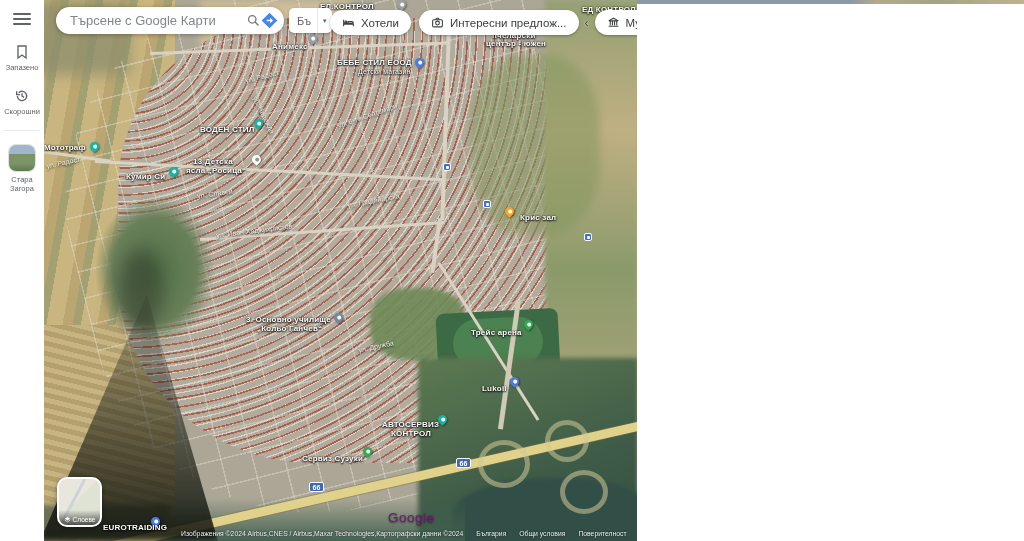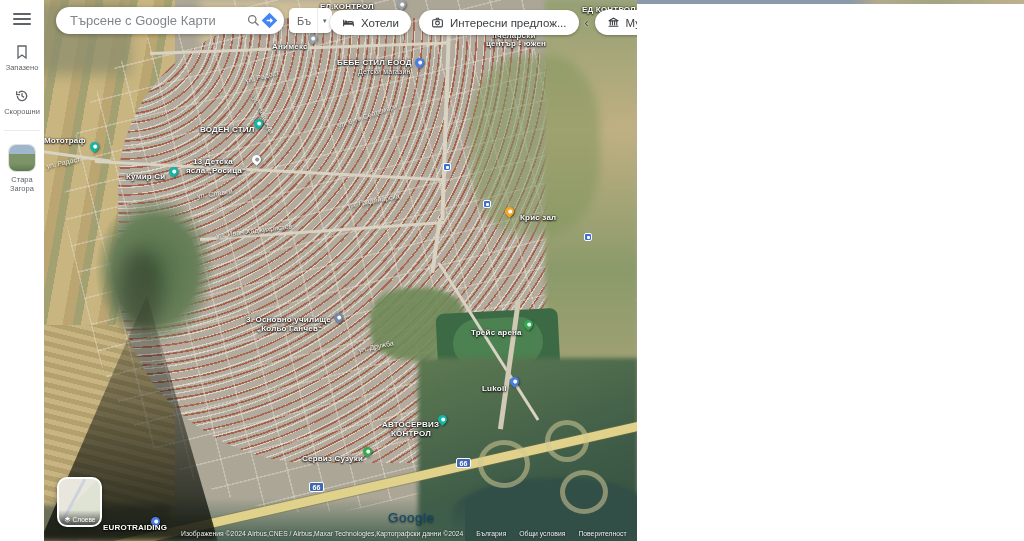--- a/index.html
+++ b/index.html
@@ -74,21 +74,21 @@
   .pin.slate { background:var(--slate-pin); }
   .pin.white { background:var(--white-pin); } .pin.white::after { background:#8a8f95; }
 
   .transit { position:absolute; width:8px; height:8px; background:#3d6fd6; border:1px solid #fff;
     border-radius:2px; z-index:5; }
   .transit::after { content:''; position:absolute; inset:1.5px; background:#fff; border-radius:1px; }
   .rbadge { position:absolute; min-width:15px; height:10px; background:var(--road-badge); color:#fff;
     font-size:7px; line-height:9px; font-weight:700; text-align:center; border-radius:2px;
     border:1px solid #fff; z-index:5; padding:0 1px; }
 
-  .google-logo { position:absolute; left:388px; top:510px; color:#0c4a6e; font-size:13.5px; font-weight:500;
+  .google-logo { position:absolute; left:388px; top:510px; color:#701a75; font-size:13.5px; font-weight:500;
     letter-spacing:.5px; text-shadow:0 1px 2px rgba(0,0,0,.65); z-index:7; }
   .attr-bar { position:absolute; left:181px; top:530px; display:flex; align-items:center; z-index:7;
     font-size:6.8px; color:#f2f2f2; text-shadow:0 0 2px rgba(0,0,0,.9); white-space:nowrap; }
   .attr-bar .lnk { margin-left:13px; cursor:pointer; }
 
   
   .searchbox { position:absolute; left:56px; top:7px; width:228px; height:27px; background:#fff;
     border-radius:14px; box-shadow:0 1px 4px rgba(0,0,0,.3); display:flex; align-items:center;
     padding:0 8px 0 14px; z-index:60; }
   .searchbox input { flex:1; border:0; outline:0; font-size:13px; color:#202124; background:transparent;
@@ -175,21 +175,21 @@
 
   <span class="mlabel" style="left:320px;top:2px">ЕЛ.КОНТРОЛ</span>
   <span class="mlabel" style="left:582px;top:5px">ЕД КОНТРОЛ</span>
   <span class="mlabel" style="left:272px;top:42px">Анимекс</span>
   <span class="mlabel" style="left:337px;top:58px">БЕБЕ СТИЛ ЕООД</span>
   <span class="mlabel" style="left:358px;top:68px;font-size:7px;font-weight:400">Детски магазин</span>
   <span class="mlabel" style="left:492px;top:31px">пчеларски</span>
   <span class="mlabel" style="left:486px;top:39px">център - южен</span>
   <span class="mstreet" style="left:245px;top:73px;transform:rotate(-14deg)">ул. Радост</span>
   <span class="mlabel" style="left:200px;top:125px">ВОДЕН СТИЛ</span>
-  <span class="mlabel" style="left:44px;top:136px">Мототраф</span>
+  <span class="mlabel" style="left:44px;top:143px">Мототраф</span>
   <span class="mstreet" style="left:46px;top:159px;transform:rotate(-12deg)">ул. Радост</span>
   <span class="mlabel" style="left:193px;top:157px">13 Детска</span>
   <span class="mlabel" style="left:186px;top:166px">ясла „Росица“</span>
   <span class="mlabel" style="left:126px;top:172px">Кумир Си</span>
   <span class="mstreet" style="left:336px;top:112px;transform:rotate(-19deg)">ул. 6-ти Септември</span>
   <span class="mstreet" style="left:216px;top:227px;transform:rotate(-7deg)">ул. Иван Хаджихристов</span>
   <span class="mstreet" style="left:347px;top:197px;transform:rotate(-11deg)">ул. Градинарска</span>
   <span class="mlabel" style="left:520px;top:213px">Крис зал</span>
   <span class="mlabel" style="left:246px;top:315px">3. Основно училище</span>
   <span class="mlabel" style="left:257px;top:324px">„Кольо Ганчев“</span>

